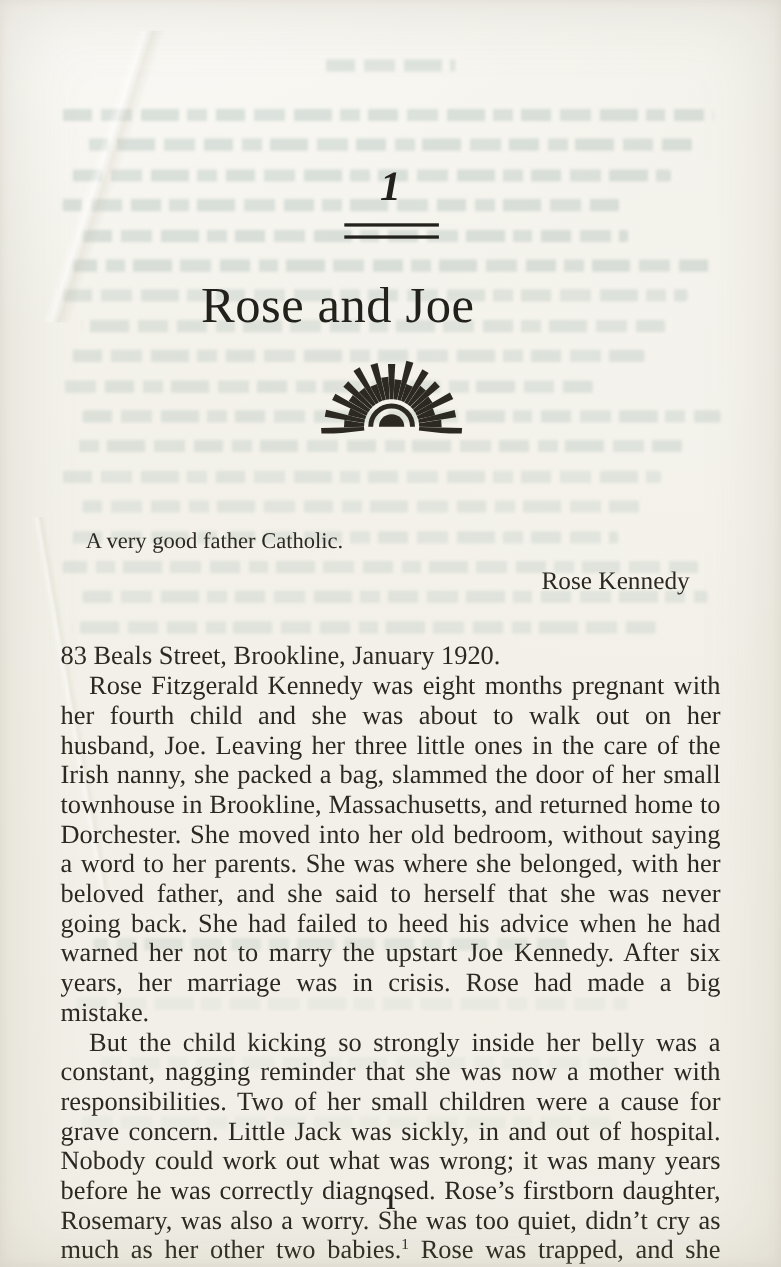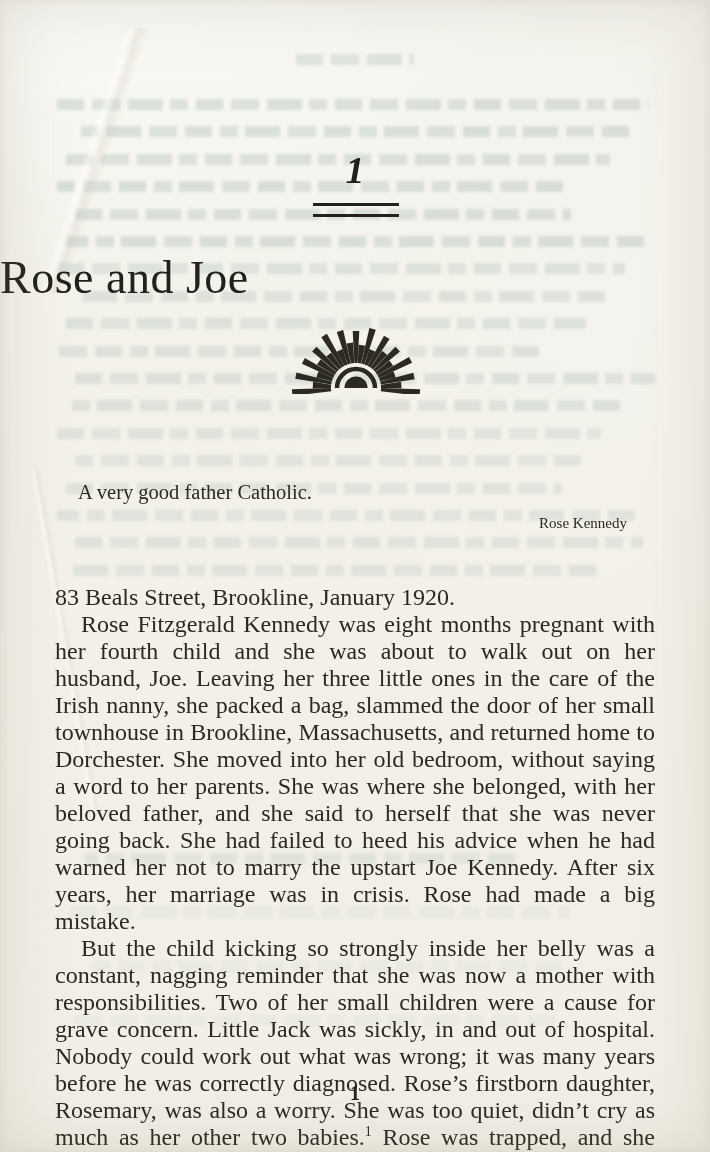--- a/index.html
+++ b/index.html
@@ -40,27 +40,27 @@
     position:absolute;top:150px;left:0;width:710px;
     text-align:center;font-size:38px;line-height:1.1;
     font-style:italic;font-weight:bold;color:#22211b;
   }
   .chapter-rule{
     position:absolute;top:203px;left:313px;width:86px;height:8px;
     border-top:3px solid #22211b;border-bottom:3px solid #22211b;
   }
   .chapter-title{
     position:absolute;top:250px;left:0;width:614px;margin:0;
-    text-align:left;font-size:46px;line-height:1.2;font-weight:400;
+    text-align:center;font-size:46px;line-height:1.2;font-weight:400;
     color:#22211b;letter-spacing:.5px;
   }
   .ornament{position:absolute;top:326px;left:290px;width:132px;height:68px;}
 
   .epigraph-quote{position:absolute;top:481px;left:78px;font-size:20.5px;}
-  .epigraph-attribution{position:absolute;top:515px;right:83px;font-size:15px;}
+  .epigraph-attribution{position:absolute;top:515px;right:83px;font-size:23px;}
 
   .body-block{
     position:absolute;top:584px;left:55px;width:600px;
     font-size:24px;line-height:27px;text-align:justify;
   }
   .body-block p{margin:0;}
   .para.indent{text-indent:26px;}
   sup.fn{font-size:.58em;line-height:0;vertical-align:super;}
 
   .page-number{

